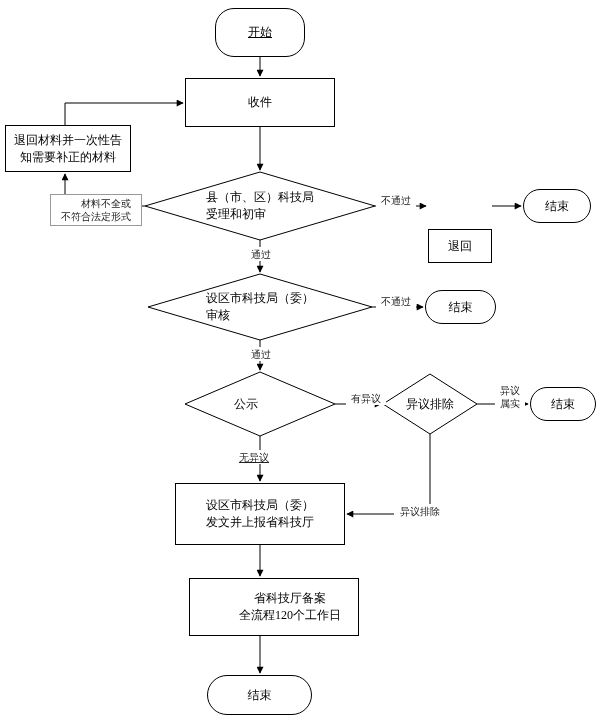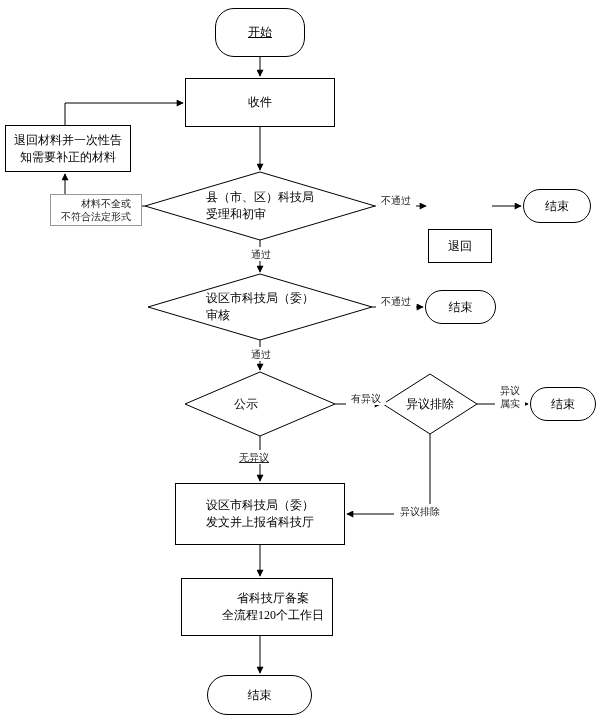--- a/index.html
+++ b/index.html
@@ -95,21 +95,21 @@
 
   <div class="dtext" style="left:196px; top:390px; width:100px; height:28px;">公示</div>
 
   <div class="dtext" style="left:388px; top:390px; width:84px; height:28px;">异议排除</div>
 
   <div class="node" style="left:530px; top:387px; width:66px; height:34px; border-radius:17px;">结束</div>
 
   <div class="node" style="left:175px; top:483px; width:170px; height:62px;">设区市科技局（委）
 发文并上报省科技厅</div>
 
-  <div class="node" style="left:181px; top:578px; width:152px; height:58px;padding-left:32px;">省科技厅备案
+  <div class="node" style="left:189px; top:578px; width:170px; height:58px;padding-left:32px;">省科技厅备案
 全流程120个工作日</div>
 
   <div class="node" style="left:207px; top:675px; width:105px; height:40px; border-radius:20px;">结束</div>
 
   <div class="elabel boxed" style="left:50px; top:194px; width:90px; height:30px;">材料不全或
 不符合法定形式</div>
 
   <div class="elabel" style="left:376px; top:193px; width:40px; height:14px;">不通过</div>
 
   <div class="elabel" style="left:246px; top:247px; width:30px; height:14px;">通过</div>

